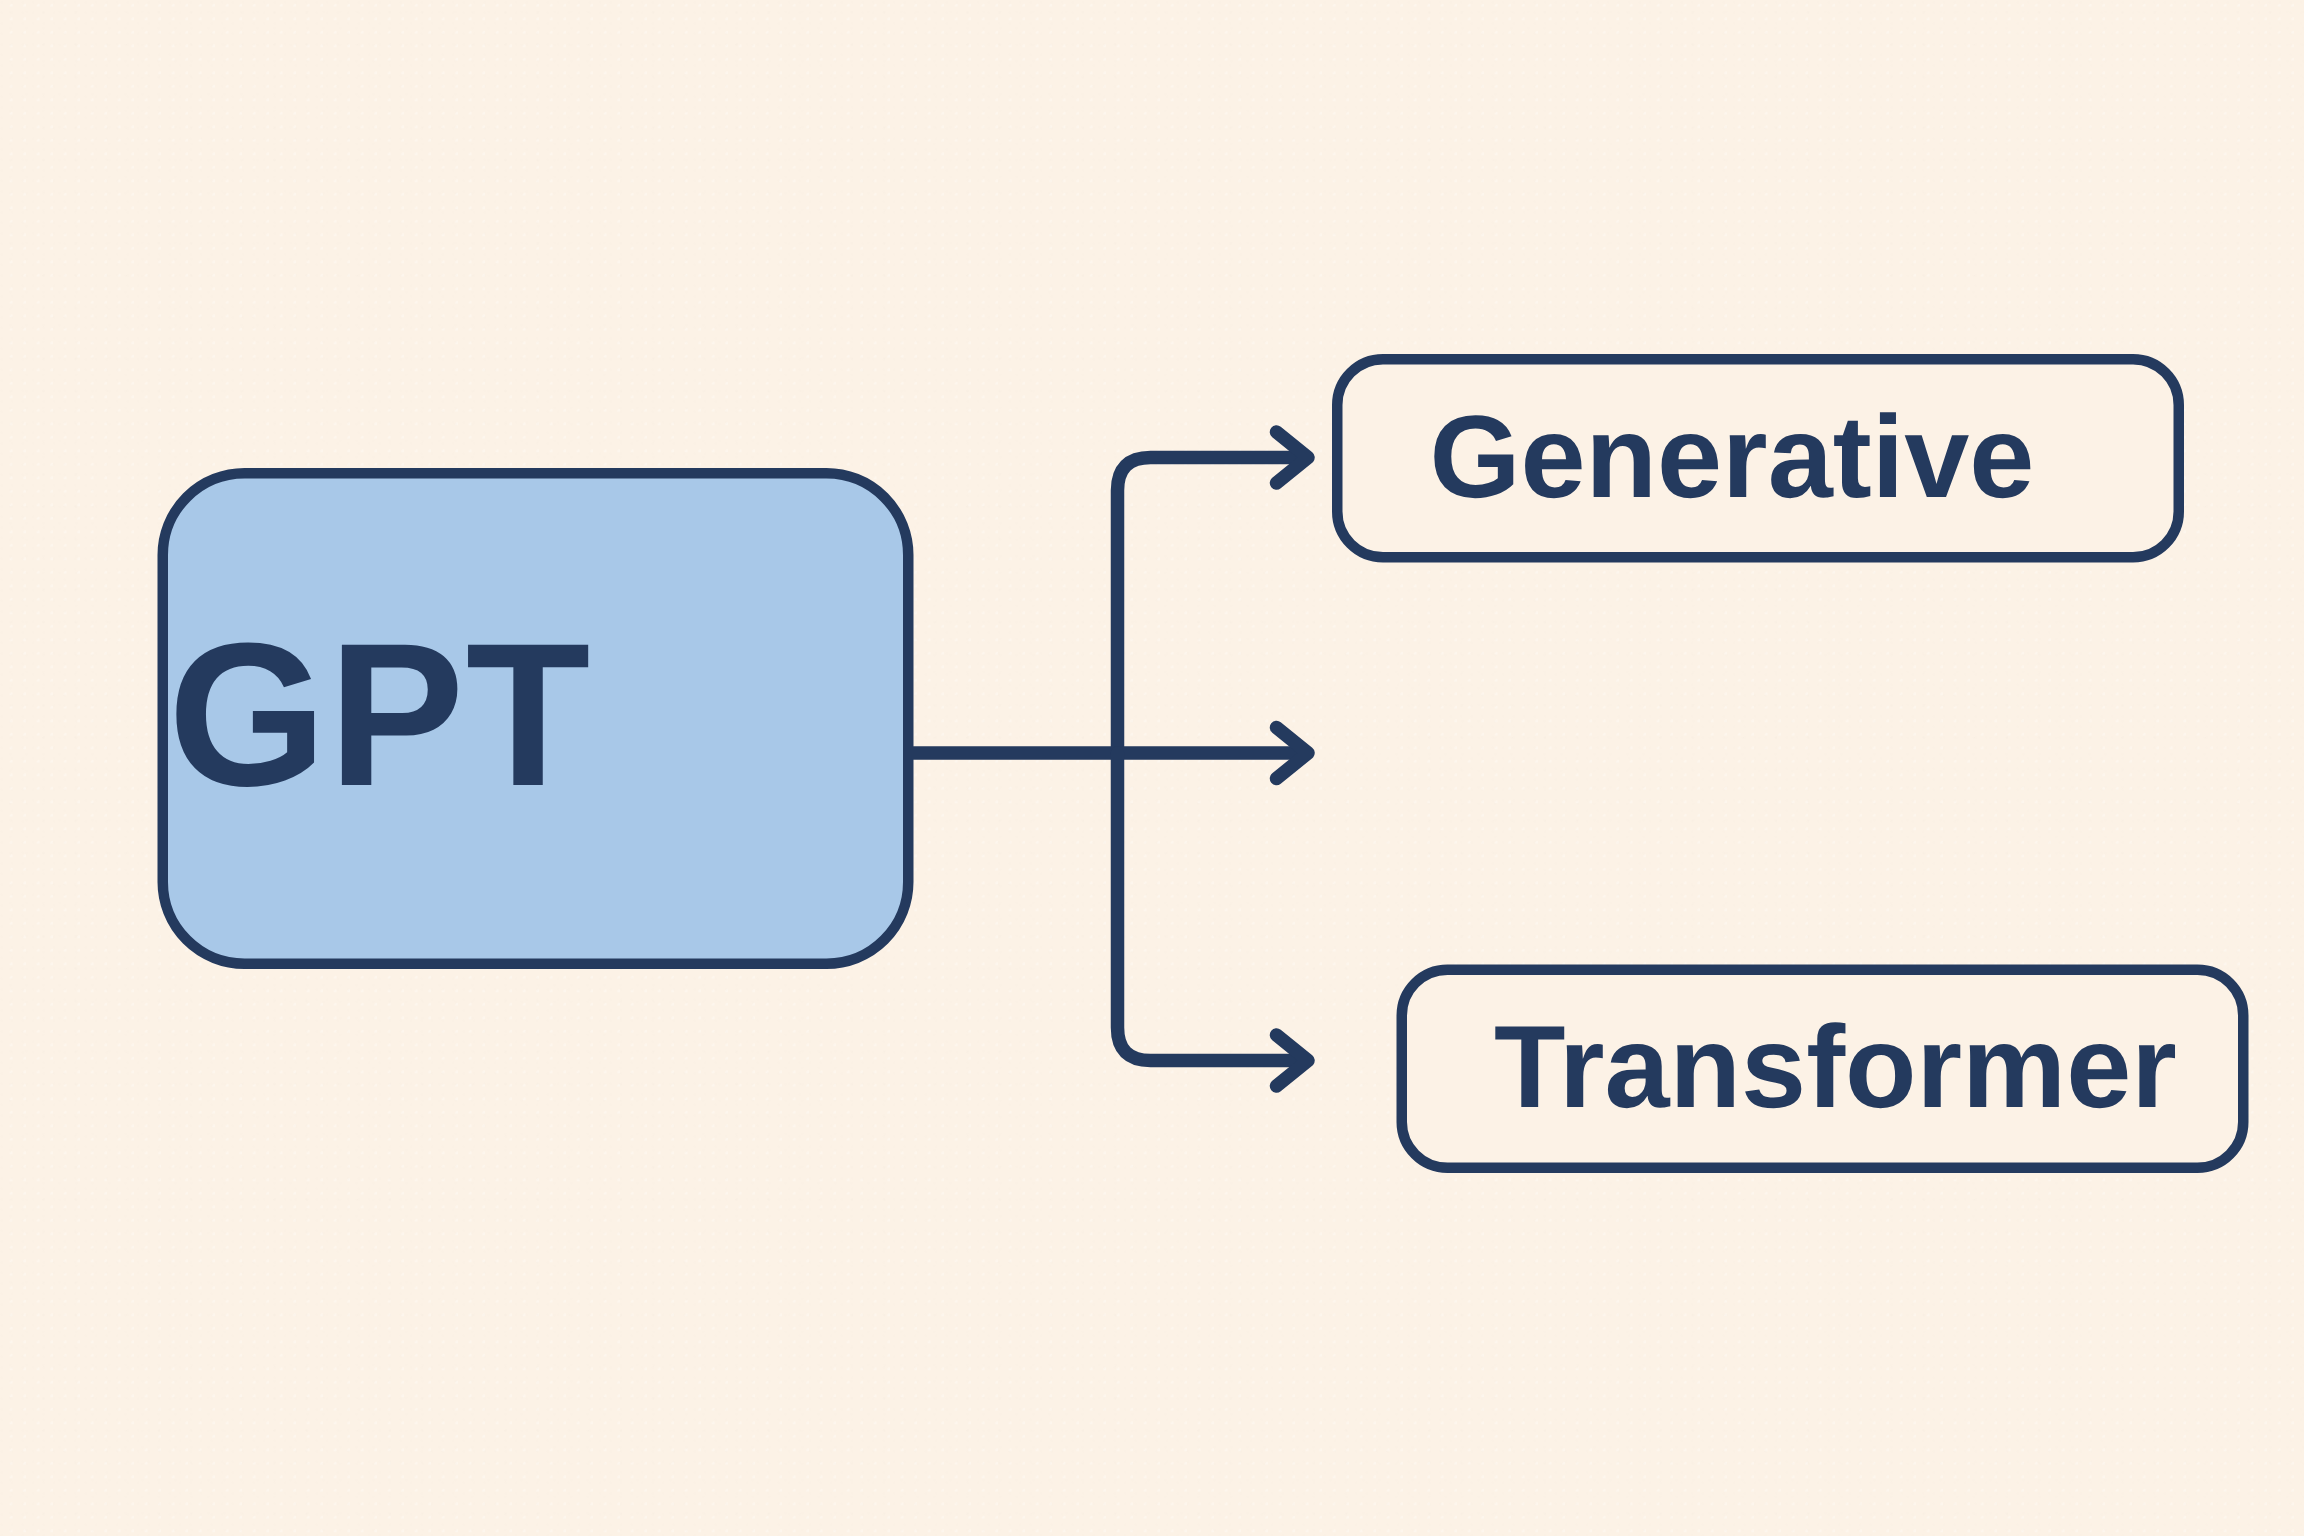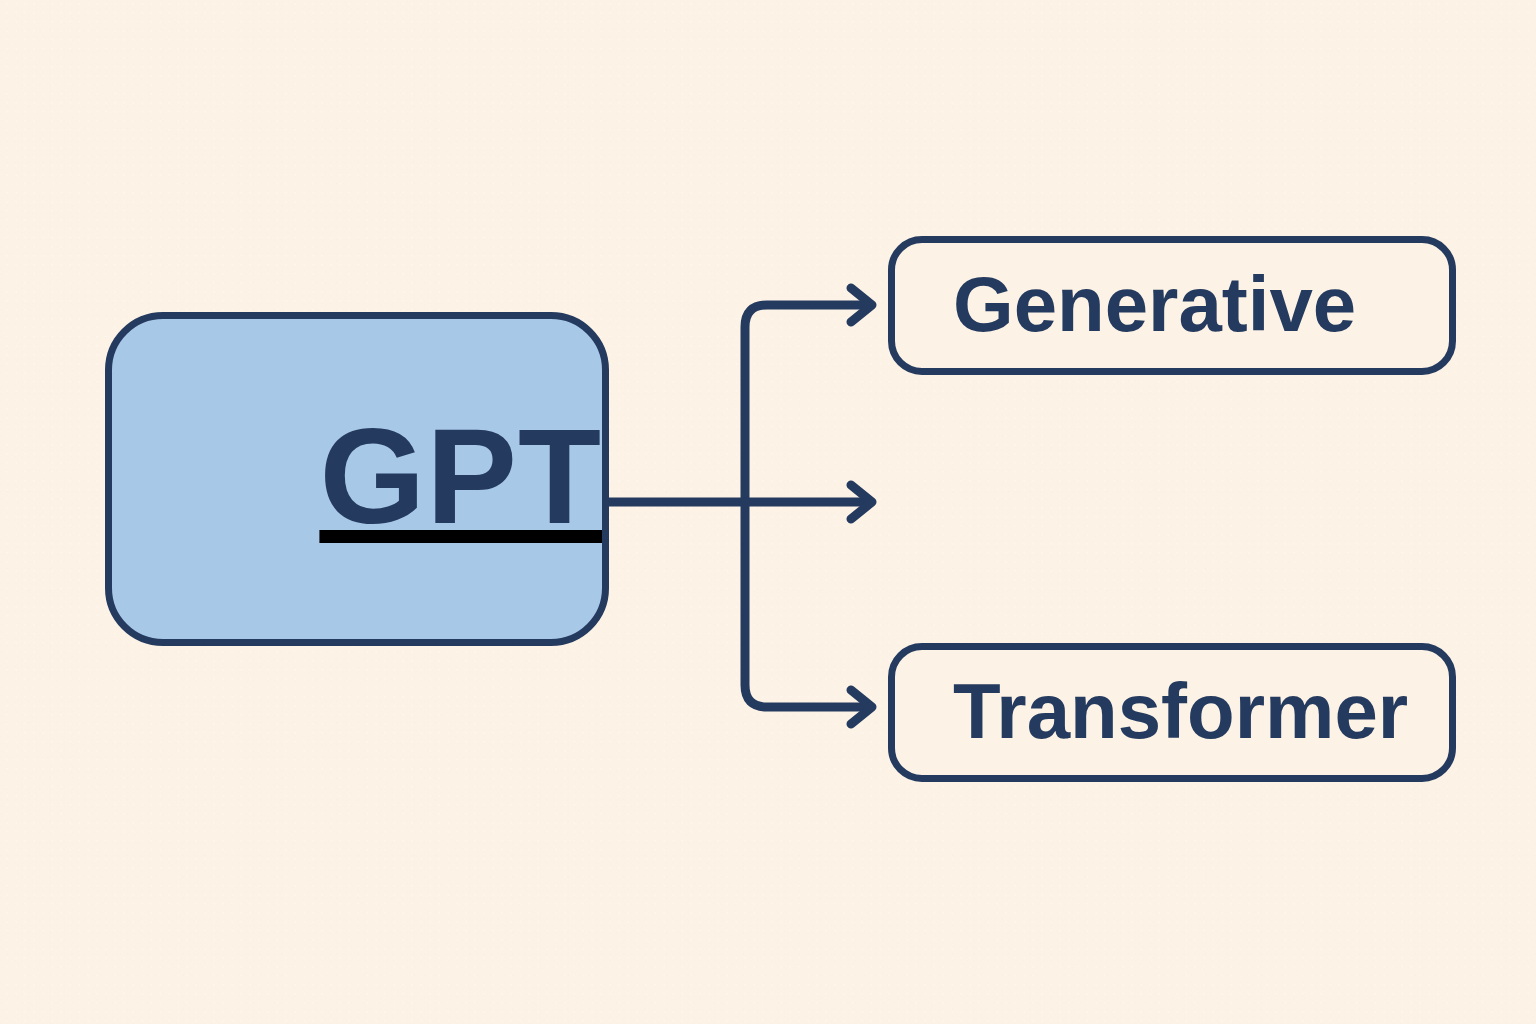--- a/index.html
+++ b/index.html
@@ -42,22 +42,21 @@
   }
   
   #root-node {
     left: 105px;
     top: 312px;
     width: 504px;
     height: 334px;
     background: #a8c8e8;
     border: 7px solid #243a5e;
     border-radius: 58px;
-    justify-content: flex-end;
-    text-decoration: underline;
+    justify-content: flex-start;
   }
   #root-node .label {
     font-size: 136px;
     font-weight: bold;
     color: #243a5e;
     letter-spacing: 1px;
     line-height: 1;
     transform: translateY(-3px);
   }
   
@@ -73,21 +72,21 @@
   .term-node .label {
     font-size: 78px;
     font-weight: bold;
     color: #243a5e;
     line-height: 1;
     white-space: nowrap;
     transform: translateY(-2px);
   }
   #term-node-0 { top: 236px; }
   #term-node-1 { top: 441px; }
-  #term-node-2 { top: 643px; }
+  #term-node-2 { top: 643px; margin-left: 43px; }
 </style>
 </head>
 <body>
 
 <div id="canvas">
 
   <div id="grain"></div>
 
   <svg id="edges" width="1536" height="1024" viewBox="0 0 1536 1024">
     <g fill="none" stroke="#243a5e" stroke-width="9" stroke-linecap="round" stroke-linejoin="round">

